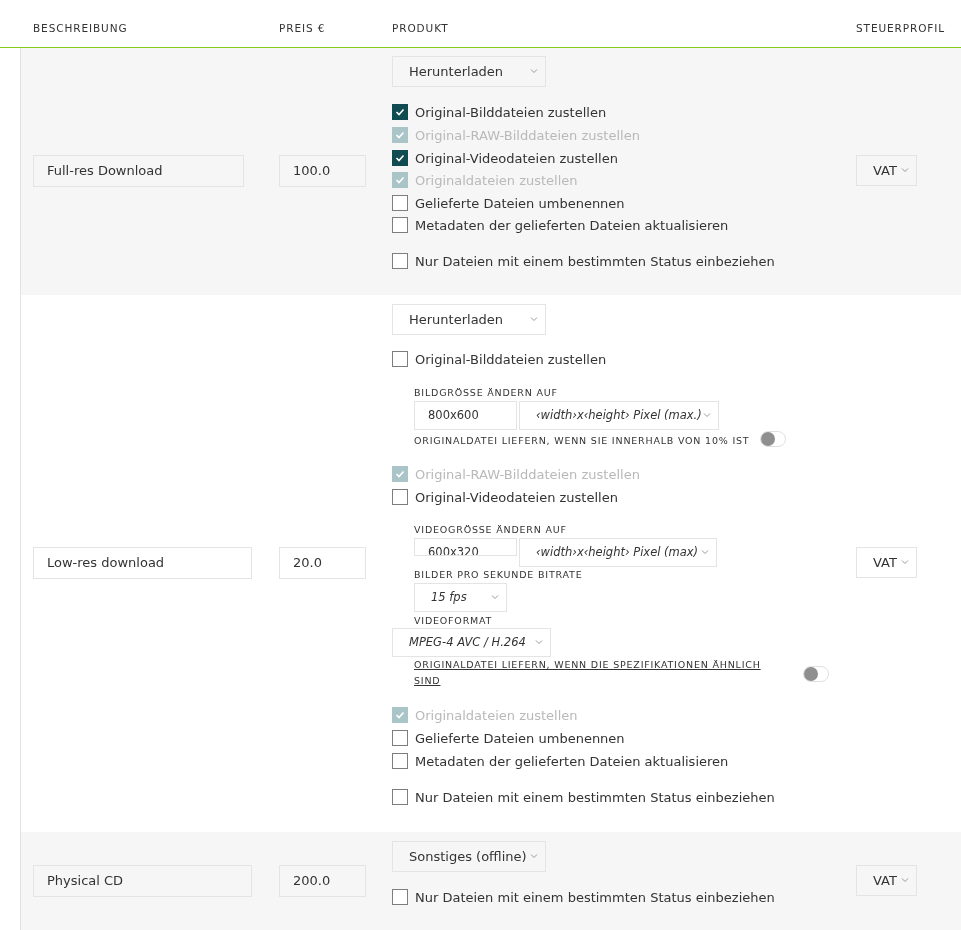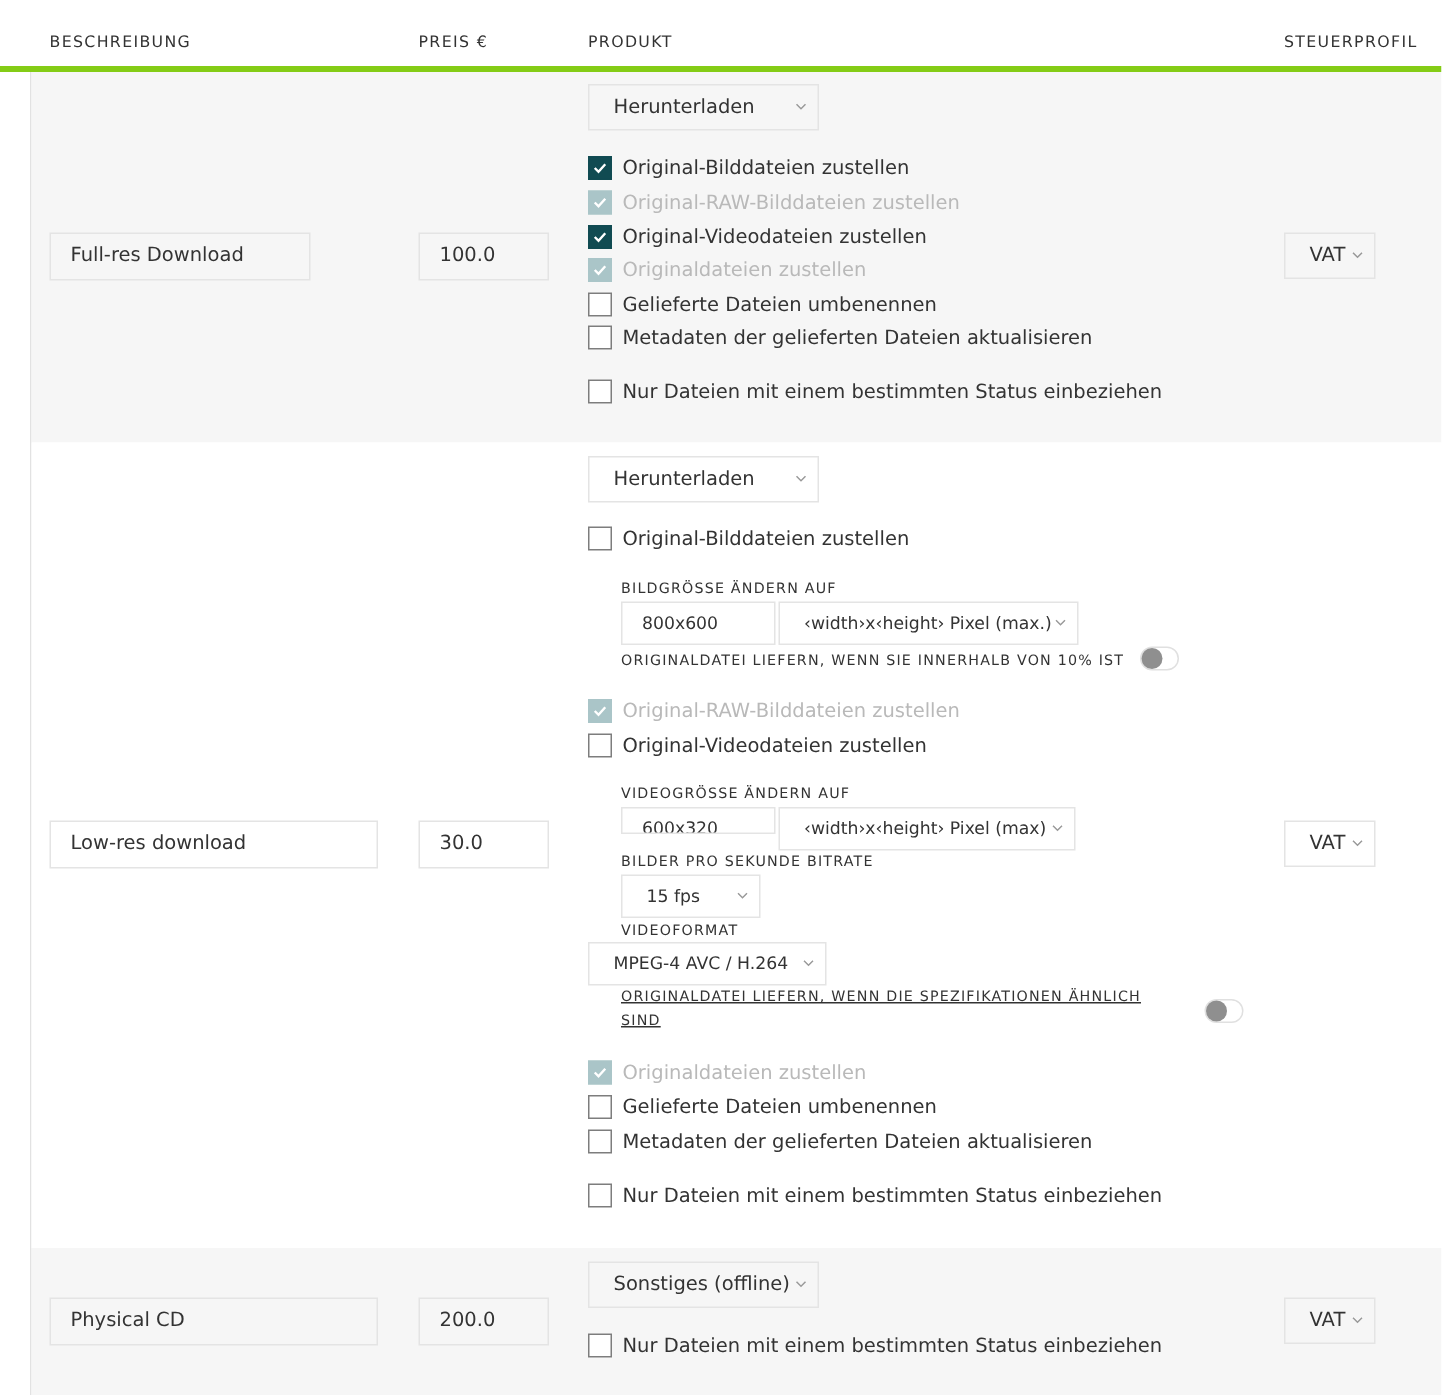--- a/index.html
+++ b/index.html
@@ -1,31 +1,31 @@
 <!DOCTYPE html>
 <html><head>
 <meta charset="utf-8">
 <style>
   * { box-sizing: border-box; margin: 0; padding: 0; }
   html, body { width: 961px; height: 930px; background: #ffffff; overflow: hidden; }
   body { font-family: "DejaVu Sans", sans-serif; color: #333333; position: relative; }
 
-  .header { position: absolute; left: 0; top: 0; width: 961px; height: 48px; border-bottom: 4px solid #84cc16; }
+  .header { position: absolute; left: 0; top: 0; width: 961px; height: 48px; border-bottom: 1px solid #84cc16; }
   .hcell { position: absolute; top: 22px; font-size: 10.5px; letter-spacing: 0.9px; color: #333; text-transform: uppercase; }
 
   .table-body { position: absolute; left: 20px; top: 48px; width: 941px; border-left: 1px solid #e2e2e2; }
   .row { position: relative; width: 100%; }
   .row.shaded { background: #f6f6f6; }
   .row.white { background: #ffffff; }
 
   .textfield { position: absolute; height: 32px; border: 1px solid #e4e4e4; background: #f6f6f6; font-size: 13px; color: #333; padding: 0 13px; line-height: 30px; white-space: nowrap; overflow: hidden; }
   .row.white .textfield { background: #ffffff; }
   .select { position: absolute; height: 31px; border: 1px solid #e4e4e4; background: transparent; font-size: 13px; color: #333; padding: 0 16px; line-height: 29px; white-space: nowrap; }
   .select .chev { position: absolute; right: 7px; top: 10px; width: 8px; height: 8px; }
-  .select.small { font-size: 11.5px; height: 29px; line-height: 27px; }
+  .select.small { font-size: 11.5px; height: 29px; line-height: 27px; font-style: italic; }
   .select.small .chev { top: 9px; }
 
   .cb-line { position: absolute; left: 371px; height: 18px; display: flex; align-items: center; font-size: 13px; color: #333; white-space: nowrap; }
   .cb { width: 16px; height: 16px; border: 1px solid #7d7d7d; background: #fff; margin-right: 7px; position: relative; flex: none; }
   .cb.checked { background: #114b52; border-color: #114b52; }
   .cb.disabled-checked { background: #aac5c8; border-color: #aac5c8; }
   .cb svg { position: absolute; left: 2px; top: 2px; width: 10px; height: 10px; }
   .cb-line.disabled { color: #b9b9b9; }
 
   .sublabel { position: absolute; font-size: 9.5px; letter-spacing: 0.8px; color: #333; text-transform: uppercase; white-space: nowrap; }
@@ -40,21 +40,21 @@
 <div class="header">
   <span class="hcell" style="left:33px">BESCHREIBUNG</span>
   <span class="hcell" style="left:279px">PREIS €</span>
   <span class="hcell" style="left:392px">PRODUKT</span>
   <span class="hcell" style="left:856px">STEUERPROFIL</span>
 </div>
 
 <div class="table-body">
 
   <div class="row shaded" style="height:247px">
-    <div class="textfield" style="left:12px; top:107px; width:174px">Full-res Download</div>
+    <div class="textfield" style="left:12px; top:107px; width:211px">Full-res Download</div>
     <div class="textfield" style="left:258px; top:107px; width:87px">100.0</div>
     <div class="select" style="left:371px; top:8px; width:154px">
       <span>Herunterladen</span>
       <svg class="chev" viewBox="0 0 8 8">
           <path d="M1 2.5 L4 5.5 L7 2.5" fill="none" stroke="#9a9a9a" stroke-width="1"></path>
         </svg>
     </div>
 
     <div class="cb-line" style="top:55px">
       <span class="cb checked">
@@ -104,21 +104,21 @@
     <div class="select" style="left:835px; top:107px; width:61px">
       <span>VAT</span>
       <svg class="chev" viewBox="0 0 8 8">
           <path d="M1 2.5 L4 5.5 L7 2.5" fill="none" stroke="#9a9a9a" stroke-width="1"></path>
         </svg>
     </div>
   </div>
 
   <div class="row white" style="height:537px">
     <div class="textfield" style="left:12px; top:252px; width:219px">Low-res download</div>
-    <div class="textfield" style="left:258px; top:252px; width:87px">30.0</div>
+    <div class="textfield" style="left:258px; top:252px; width:87px">20.0</div>
     <div class="select" style="left:371px; top:9px; width:154px">
       <span>Herunterladen</span>
       <svg class="chev" viewBox="0 0 8 8">
           <path d="M1 2.5 L4 5.5 L7 2.5" fill="none" stroke="#9a9a9a" stroke-width="1"></path>
         </svg>
     </div>
 
     <div class="cb-line" style="top:55px">
       <span class="cb"></span>
       <span>Original-Bilddateien zustellen</span>

